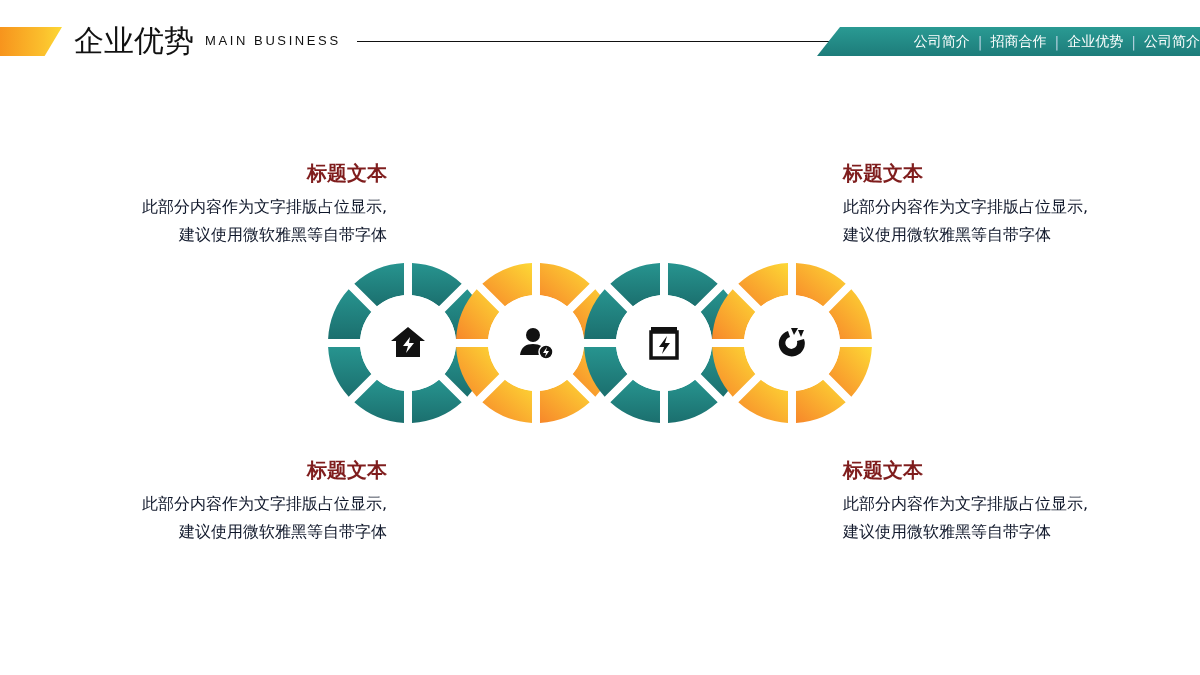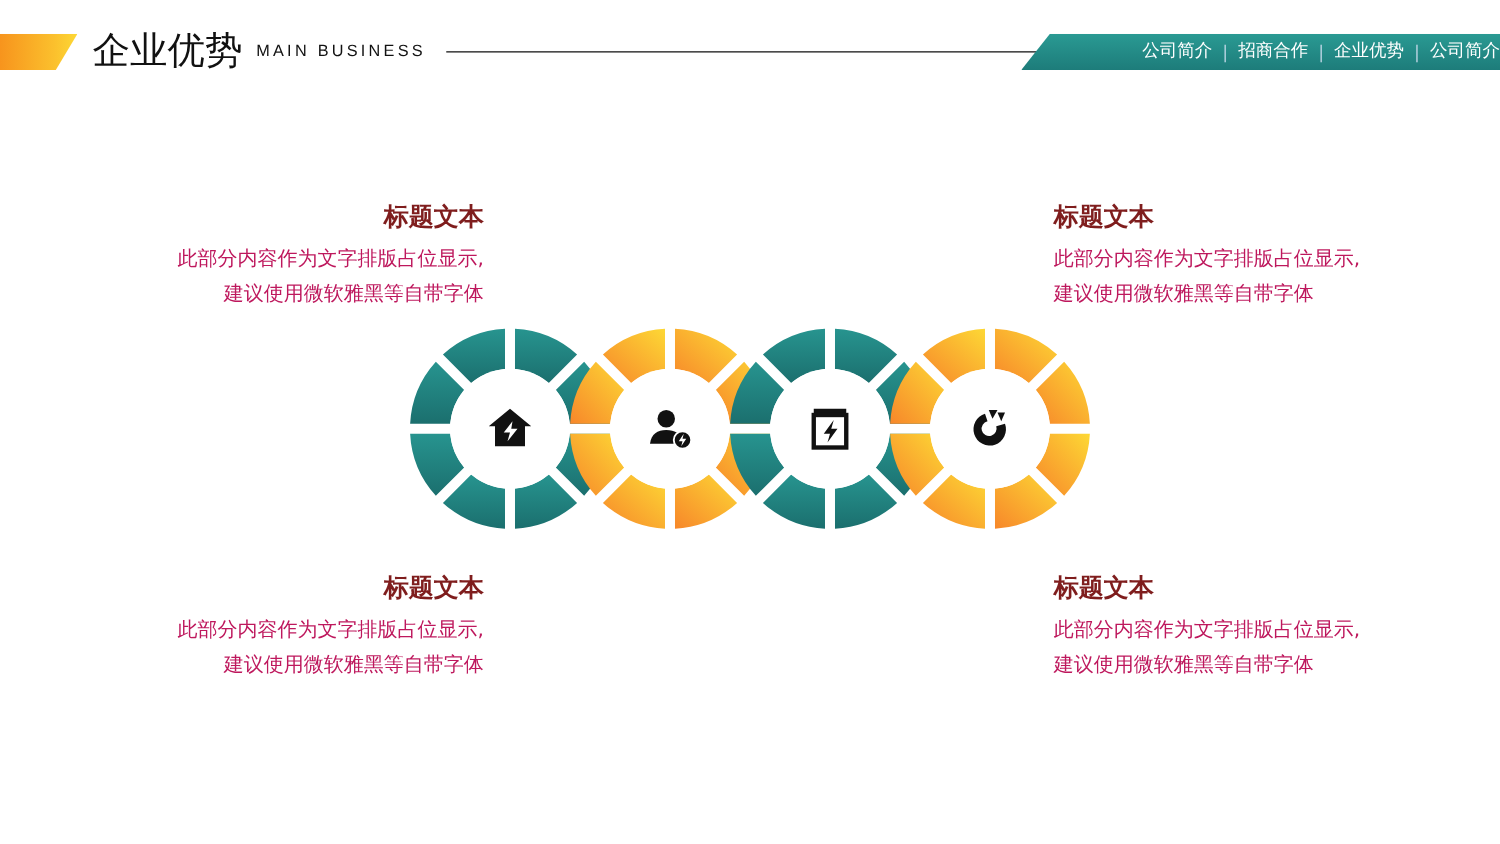--- a/index.html
+++ b/index.html
@@ -33,21 +33,21 @@
       color: #ffffff; font-size: 14px; line-height: 29px; white-space: nowrap;
       cursor: pointer;
     }
     .nav-sep { color: #cde; font-size: 14px; margin: 0 8px; opacity: 0.85; }
 
     .text-block { position: absolute; width: 300px; }
     .text-block .title {
       font-size: 20px; font-weight: bold; color: #7f1d1d; line-height: 30px; margin-bottom: 5px;
     }
     .text-block .body {
-      font-size: 16px; color: #be185d; line-height: 28px;
+      font-size: 16px; color: #0f172a; line-height: 28px;
     }
     .text-block.left { text-align: right; }
     .text-block.right { text-align: left; }
     .tb-tl { left: 87px; top: 158px; }
     .tb-tr { left: 843px; top: 158px; }
     .tb-bl { left: 87px; top: 455px; }
     .tb-br { left: 843px; top: 455px; }
 
     .diagram { position: absolute; left: 0; top: 0; width: 1200px; height: 675px; pointer-events: none; }
     .diagram svg { position: absolute; left: 0; top: 0; }

